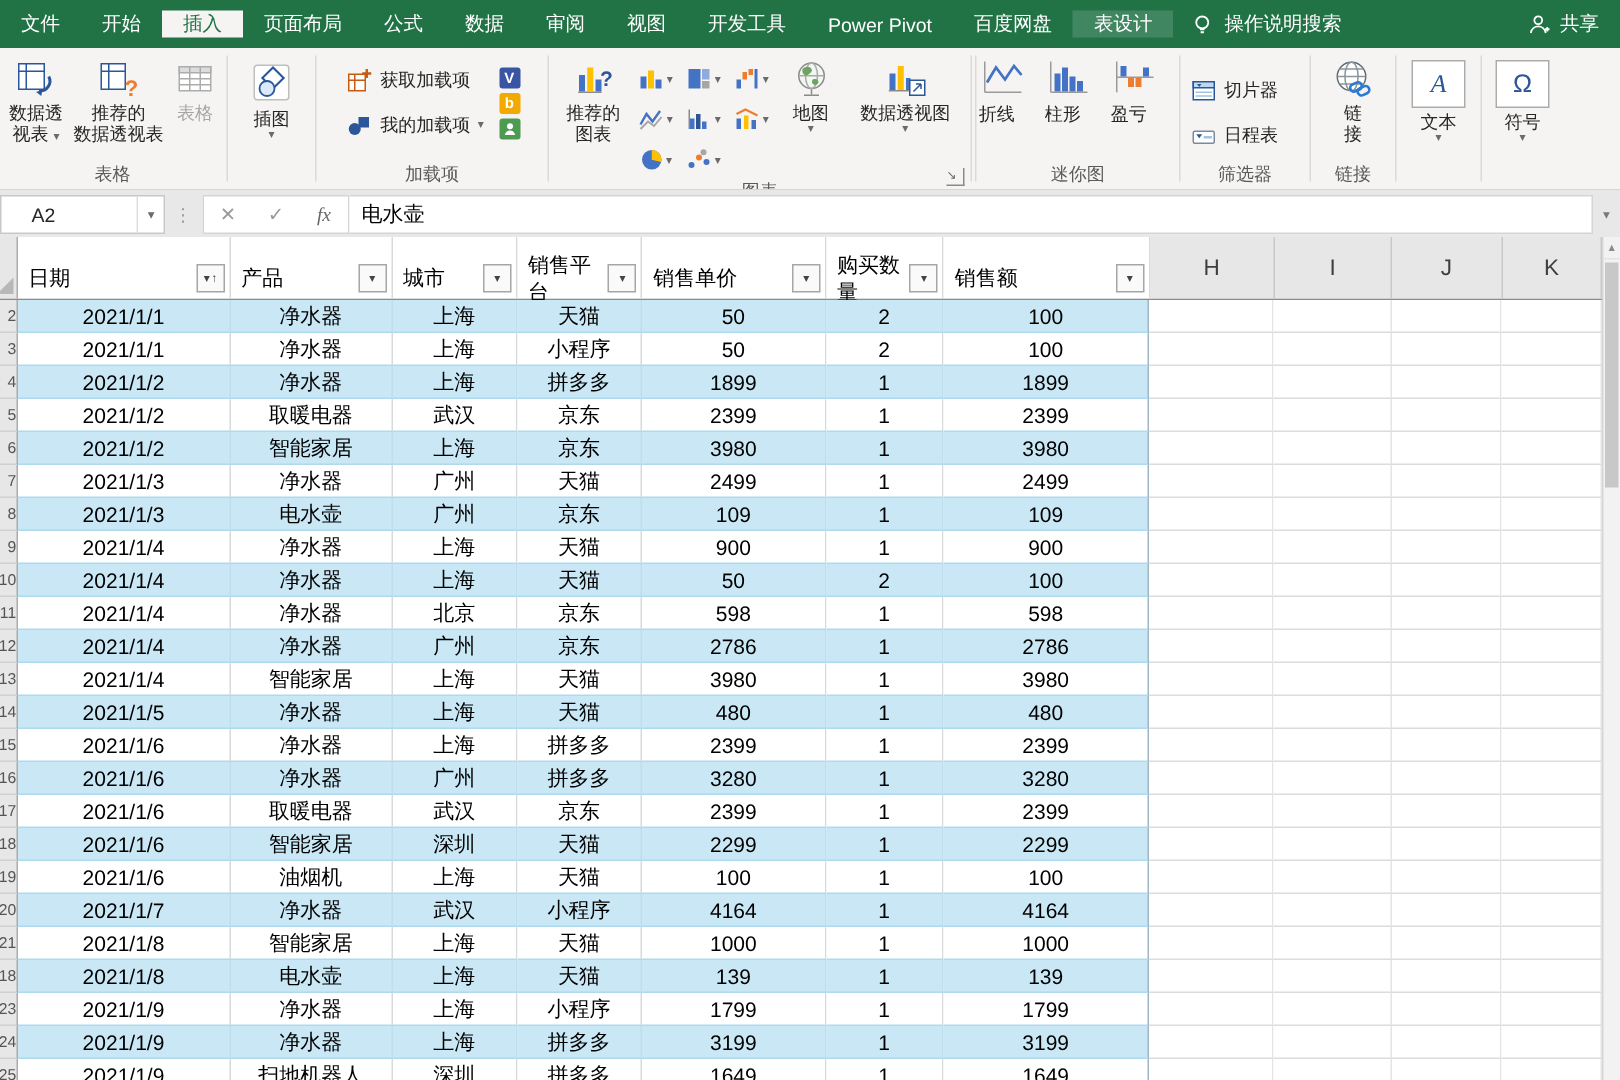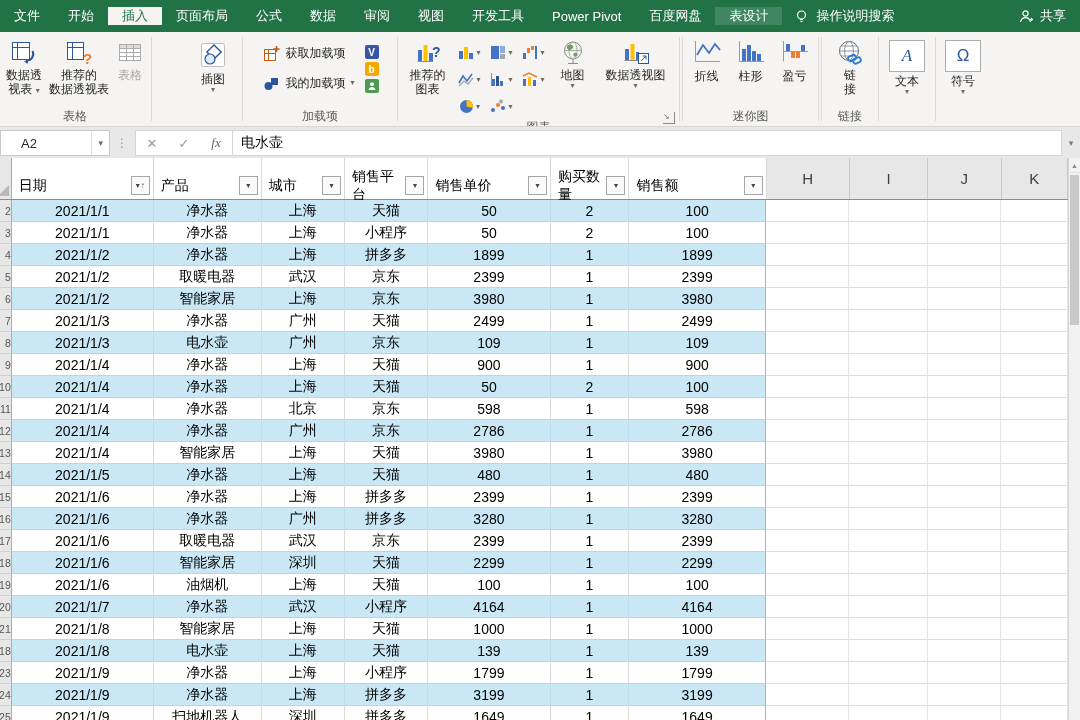--- a/index.html
+++ b/index.html
@@ -27,21 +27,21 @@
   .caret{font-size:8px;color:#6a6a6a;line-height:8px;}
   .gray{color:#A6A6A6;}
   .rowbtn{display:flex;align-items:center;gap:5px;font-size:12px;color:#262626;height:24px;padding:0 2px;}
   .minicol{display:flex;flex-direction:column;gap:3px;margin-left:8px;padding-top:4px;}
   .sq{width:14px;height:14px;border-radius:2px;color:#fff;font-size:10px;font-weight:bold;
       display:flex;align-items:center;justify-content:center;}
   .chartgrid{display:grid;grid-template-columns:32px 32px 32px;grid-auto-rows:27px;padding-top:4px;}
   .cgc{display:flex;align-items:center;gap:2px;justify-content:center;}
   .launcher{position:absolute;right:3px;bottom:2px;width:11px;height:11px;border-right:1px solid #8a8a8a;
             border-bottom:1px solid #8a8a8a;font-size:8px;color:#6a6a6a;line-height:9px;}
-  .sparkbtn{display:flex;flex-direction:column;align-items:center;font-size:12px;color:#262626;width:44px;padding-top:4px;gap:3px;}
+  .sparkbtn{display:flex;flex-direction:column;font-size:12px;color:#262626;width:44px;padding-top:4px;gap:3px;}
   .boxic{width:34px;height:30px;border:1px solid #ABABAB;background:#fff;display:flex;align-items:center;justify-content:center;
          font-size:17px;color:#2B579A;}
 
   
   .fbar{height:32px;background:#E8E8E8;border-bottom:1px solid #CFCFCF;display:flex;align-items:center;font-size:13px;}
   .namebox{width:88px;height:24px;background:#fff;border:1px solid #C8C8C8;display:flex;align-items:center;
            padding-left:20px;color:#262626;}
   .namebox .nb-caret{margin-left:auto;padding:0 6px;color:#6a6a6a;font-size:9px;border-left:1px solid #E0E0E0;align-self:stretch;display:flex;align-items:center;}
   .fdots{color:#9a9a9a;padding:0 6px;font-size:12px;letter-spacing:1px;}
   .fbtns{height:24px;background:#fff;border:1px solid #D5D5D5;display:flex;align-items:center;}
@@ -162,21 +162,21 @@
                 <line x1="2.5" y1="16.5" x2="23.5" y2="16.5" stroke="#ACACAC"></line>
               </svg>
           </span>
           <span>表格</span>
         </div>
       </div>
       <div class="rlabel">表格</div>
     </div>
     <div class="rsep"></div>
 
-    <div class="rgroup" style="width:56px;padding-left:32px;">
+    <div class="rgroup" style="width:56px;">
       <div class="rbody">
         <div class="bigbtn" style="width:50px;">
           <span class="ic" style="height:34px;">
             <svg width="30" height="30" viewBox="0 0 30 30">
                 <rect x="3.5" y="3.5" width="23" height="23" rx="2" fill="#fff" stroke="#C0BEBC"></rect>
                 <rect x="11" y="7" width="10" height="10" transform="rotate(45 16 12)" fill="none" stroke="#2B579A" stroke-width="1.4"></rect>
                 <circle cx="12" cy="19" r="5" fill="#DCE9F8" stroke="#2B579A" stroke-width="1.2"></circle>
               </svg>
           </span>
           <span>插图</span>
@@ -374,20 +374,43 @@
               <rect x="16" y="13" width="4" height="6" fill="#ED7D31"></rect>
               <rect x="21" y="6" width="4" height="6" fill="#4472C4"></rect>
             </svg>
           <span>盈亏</span>
         </div>
       </div>
       <div class="rlabel">迷你图</div>
     </div>
     <div class="rsep"></div>
 
+    <div class="rgroup" style="width:84px;">
+      <div class="rbody" style="flex-direction:column;align-items:flex-start;padding:6px 0 0 4px;gap:6px;">
+        <div class="rowbtn">
+          <svg width="17" height="15" viewBox="0 0 17 15">
+              <rect x="1.5" y="1.5" width="14" height="12" fill="#fff" stroke="#2B579A"></rect>
+              <rect x="1.5" y="1.5" width="14" height="4" fill="#BDD7EE" stroke="#2B579A"></rect>
+              <path d="M4 3l3 0-1.5 2z" fill="#2B579A"></path>
+              <line x1="3" y1="8.5" x2="14" y2="8.5" stroke="#9DC3E6"></line>
+              <line x1="3" y1="11" x2="14" y2="11" stroke="#9DC3E6"></line>
+            </svg>
+          <span>切片器</span>
+        </div>
+        <div class="rowbtn">
+          <svg width="17" height="15" viewBox="0 0 17 15">
+              <rect x="1.5" y="4.5" width="14" height="8" rx="1" fill="#fff" stroke="#7a8aa0"></rect>
+              <path d="M3.5 6.5h4l-2 2.6z" fill="#2B579A"></path>
+              <line x1="8.5" y1="8.5" x2="14" y2="8.5" stroke="#9DC3E6" stroke-width="1.6"></line>
+            </svg>
+          <span>日程表</span>
+        </div>
+      </div>
+      <div class="rlabel">筛选器</div>
+    </div>
     <div class="rsep"></div>
 
     <div class="rgroup" style="width:54px;">
       <div class="rbody">
         <div class="bigbtn" style="width:46px;">
           <span class="ic">
             <svg width="28" height="28" viewBox="0 0 28 28">
                 <circle cx="13" cy="12" r="9.5" fill="#fff" stroke="#5f6a72"></circle>
                 <ellipse cx="13" cy="12" rx="4.4" ry="9.5" fill="none" stroke="#8a949c"></ellipse>
                 <line x1="3.5" y1="12" x2="22.5" y2="12" stroke="#8a949c"></line>

